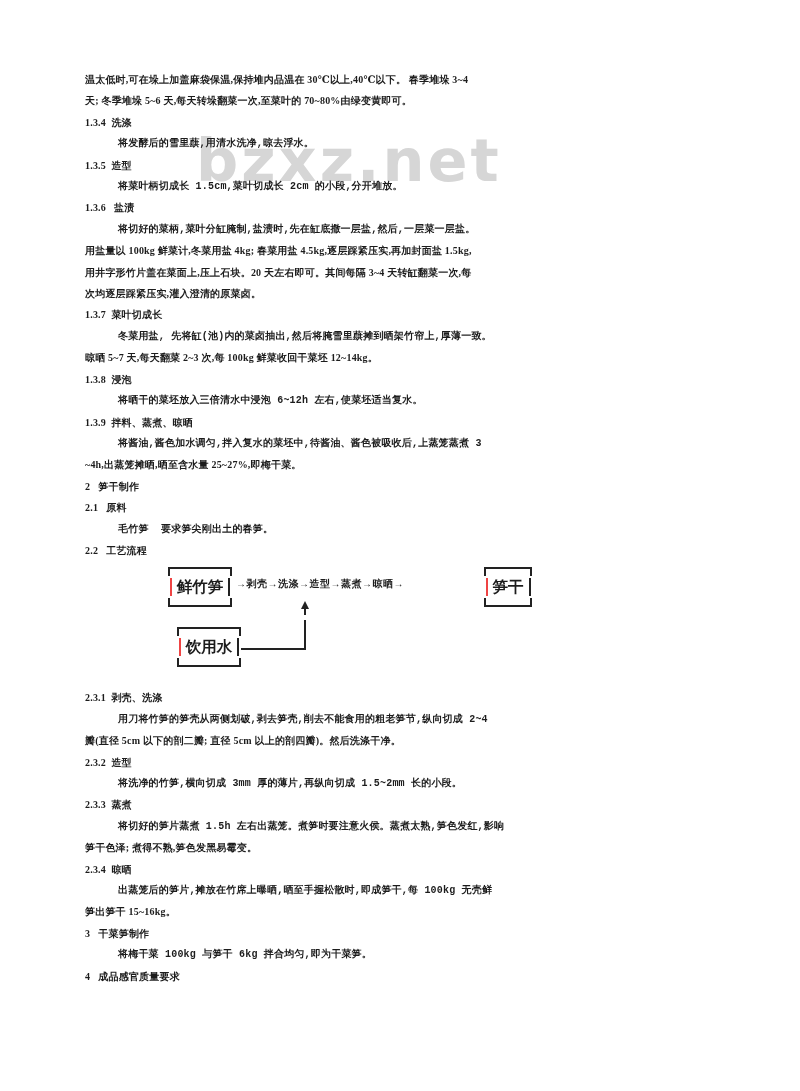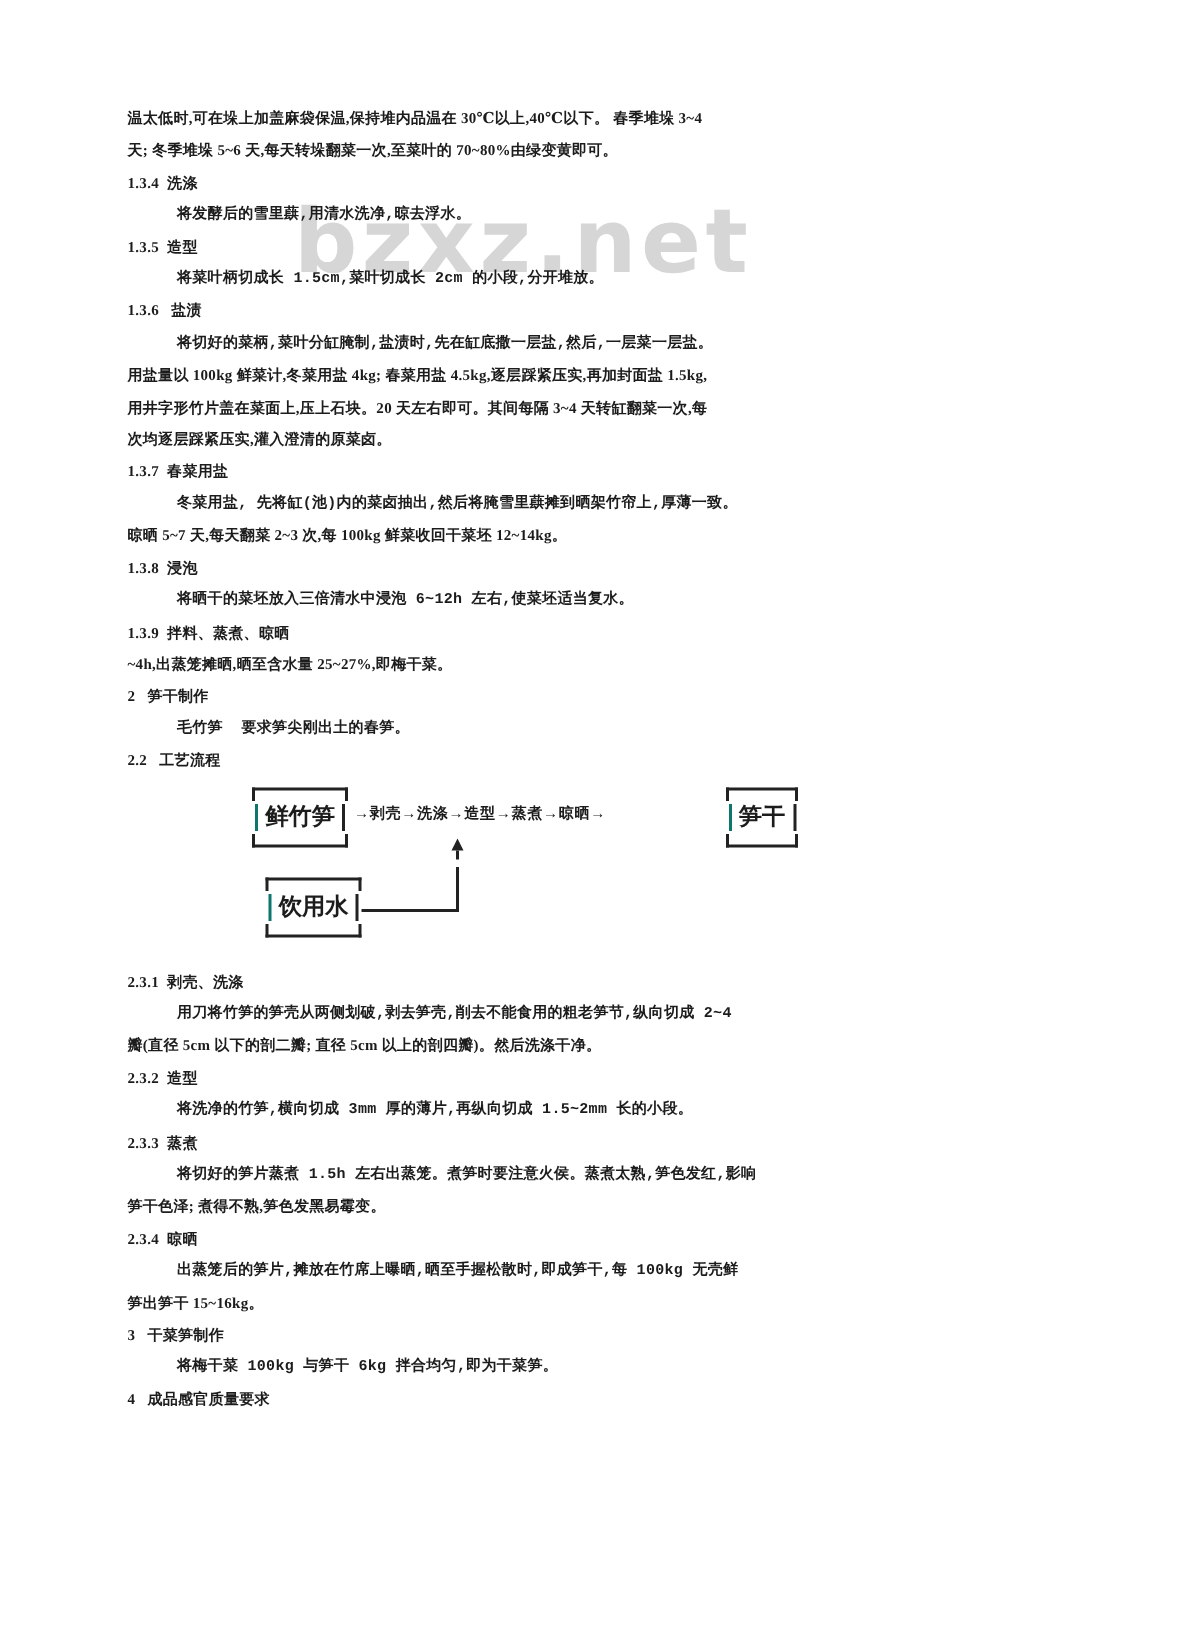--- a/index.html
+++ b/index.html
@@ -47,21 +47,21 @@
   }
   .fbox {
     position:absolute;
     display:flex; flex-direction:column; align-items:center;
   }
   .fbox .cap { width:100%; height:9px; box-sizing:border-box; }
   .fbox .cap.top { border:2px solid #222; border-bottom:none; }
   .fbox .cap.bot { border:2px solid #222; border-top:none; }
   .fbox .lab {
     display:inline-block;
-    border-left:2px solid #0f766e; border-right:2px solid #222;
+    border-left:2px solid #ef4444; border-right:2px solid #222;
     padding:0 5px; margin:2px 0;
     font-size:15.5px; font-weight:bold; line-height:18px;
     white-space:nowrap;
   }
   .chain {
     position:absolute;
     font-size:10px; font-weight:bold;
     letter-spacing:0.5px;
     white-space:nowrap;
   }
@@ -90,28 +90,30 @@
         <div class="line cont">天; 冬季堆垛 5~6 天,每天转垛翻菜一次,至菜叶的 70~80%由绿变黄即可。</div>
         <div class="line heading">1.3.4  洗涤</div>
         <div class="line indent">将发酵后的雪里蕻,用清水洗净,晾去浮水。</div>
         <div class="line heading">1.3.5  造型</div>
         <div class="line indent">将菜叶柄切成长 1.5cm,菜叶切成长 2cm 的小段,分开堆放。</div>
         <div class="line heading">1.3.6   盐渍</div>
         <div class="line indent">将切好的菜柄,菜叶分缸腌制,盐渍时,先在缸底撒一层盐,然后,一层菜一层盐。</div>
         <div class="line cont">用盐量以 100kg 鲜菜计,冬菜用盐 4kg; 春菜用盐 4.5kg,逐层踩紧压实,再加封面盐 1.5kg,</div>
         <div class="line cont">用井字形竹片盖在菜面上,压上石块。20 天左右即可。其间每隔 3~4 天转缸翻菜一次,每</div>
         <div class="line cont">次均逐层踩紧压实,灌入澄清的原菜卤。</div>
-        <div class="line heading">1.3.7  春菜用盐</div>
+        <div class="line heading">1.3.7  菜叶切成长</div>
         <div class="line indent">冬菜用盐, 先将缸(池)内的菜卤抽出,然后将腌雪里蕻摊到晒架竹帘上,厚薄一致。</div>
         <div class="line cont">晾晒 5~7 天,每天翻菜 2~3 次,每 100kg 鲜菜收回干菜坯 12~14kg。</div>
         <div class="line heading">1.3.8  浸泡</div>
         <div class="line indent">将晒干的菜坯放入三倍清水中浸泡 6~12h 左右,使菜坯适当复水。</div>
         <div class="line heading">1.3.9  拌料、蒸煮、晾晒</div>
+        <div class="line indent">将酱油,酱色加水调匀,拌入复水的菜坯中,待酱油、酱色被吸收后,上蒸笼蒸煮 3</div>
         <div class="line cont">~4h,出蒸笼摊晒,晒至含水量 25~27%,即梅干菜。</div>
         <div class="line heading">2   笋干制作</div>
+        <div class="line heading">2.1   原料</div>
         <div class="line indent">毛竹笋  要求笋尖刚出土的春笋。</div>
         <div class="line heading">2.2   工艺流程</div>
       </div>
 
     <div class="flow">
 
       <div class="fbox" style="left:83px; top:3px; width:64px;">
         <div class="cap top"></div>
         <span class="lab">鲜竹笋</span>
         <div class="cap bot"></div>

